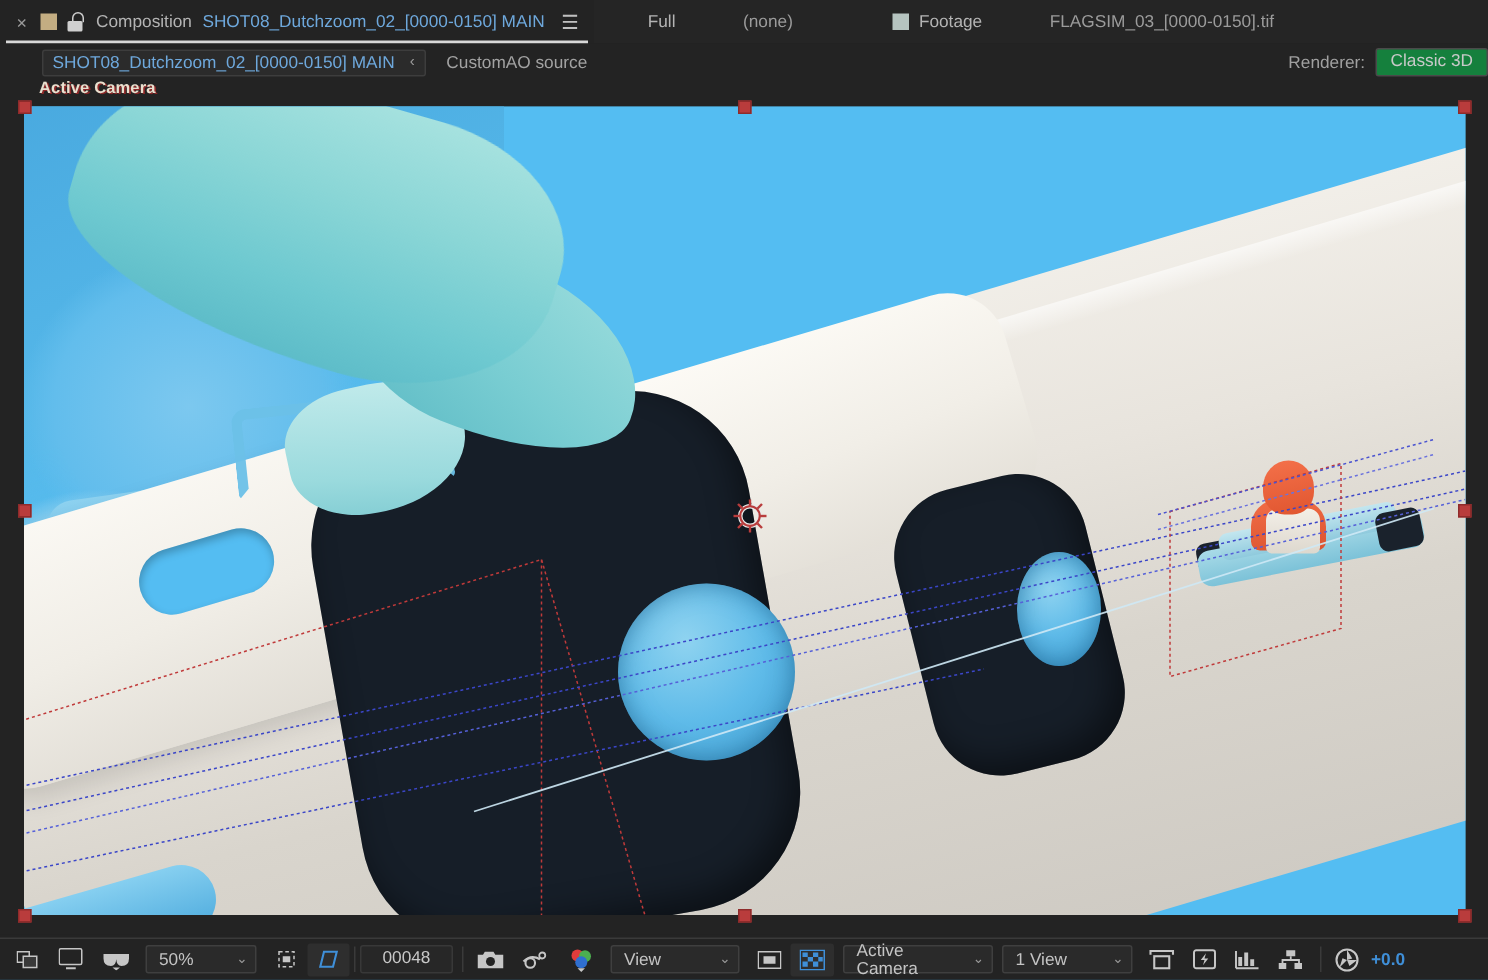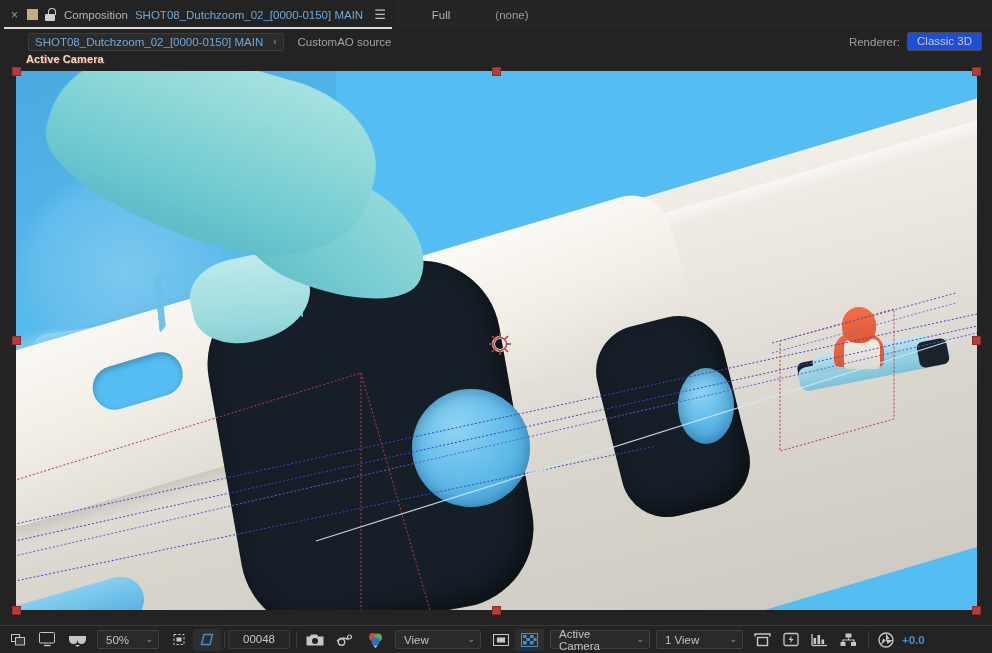--- a/index.html
+++ b/index.html
@@ -64,25 +64,25 @@
   }
   .crumb-box {
     margin-left:28px; height:18px; display:flex; align-items:center;
     border:1px solid #3d3d3d; background:#2b2b2b; border-radius:2px;
     padding:0 6px; gap:10px;
   }
   .crumb-main { color:#6ea8dc; font-size:11.5px; }
   .crumb-arrow { color:#9c9c9c; font-size:10px; }
   .crumb-sub { margin-left:14px; color:#a2a2a2; font-size:11.5px;text-align:center; }
   .renderer-wrap {
-    margin-left:auto; margin-right:10px; display:flex; align-items:center; gap:7px;
+    margin-left:auto; display:flex; align-items:center; gap:7px;
   }
   .renderer-label { color:#a0a0a0; font-size:11.5px; }
   .renderer-btn {
-    border:1px solid #4a4a4a; background:#1d4ed8; border-radius:2px;
+    border:1px solid #4a4a4a; background:#15803d; border-radius:2px;
     padding:2px 9px; color:#c9c9c9; font-size:11.5px; line-height:13px;
   }
 
   
   .viewport {
     position:absolute; top:54px; left:0; width:992px; height:569px;
     background:#232323; overflow:hidden;
   }
   .canvas {
     position:absolute; left:16px; top:17px; width:961px; height:539px;
@@ -293,20 +293,25 @@
 
     <div class="tab-spacer-a"></div>
 
     <div class="tab">
       <span class="tab-kind">Full</span>
       <span class="tab-name dim">(none)</span>
     </div>
 
     <div class="tab-spacer-b"></div>
 
+    <div class="tab">
+      <span class="tab-sq grey"></span>
+      <span class="tab-kind">Footage</span>
+      <span class="tab-name dim">FLAGSIM_03_[0000-0150].tif</span>
+    </div>
   </div>
 
   <div class="crumbbar">
     <div class="crumb-box">
       <span class="crumb-main">SHOT08_Dutchzoom_02_[0000-0150] MAIN</span>
       <span class="crumb-arrow">‹</span>
     </div>
     <span class="crumb-sub">CustomAO source</span>
 
     <div class="renderer-wrap">
@@ -419,21 +424,21 @@
       </svg>
     </div>
 
     <div class="bt">
       <svg width="19" height="14" viewBox="0 0 19 14">
         <path d="M1 3 H18 V6 Q18 11 13 11 Q9.8 11 9.5 6.5 Q9.2 11 6 11 Q1 11 1 6 Z" fill="#c6c6c6"></path>
         <path d="M7 12 L9.5 14 L12 12 Z" fill="#c6c6c6"></path>
       </svg>
     </div>
 
-    <div class="select" style="width:62px; margin-left:4px;">
+    <div class="select" style="width:74px; margin-left:4px;">
       <span>50%</span>
       <span class="chev">⌄</span>
     </div>
 
     <div class="bt" style="margin-left:6px;">
       <svg width="16" height="15" viewBox="0 0 16 15">
         <rect x="3" y="2.5" width="10" height="10" fill="none" stroke="#c6c6c6" stroke-dasharray="2.4,1.8"></rect>
         <rect x="5.5" y="5.5" width="5" height="4" fill="#c6c6c6"></rect>
       </svg>
     </div>

